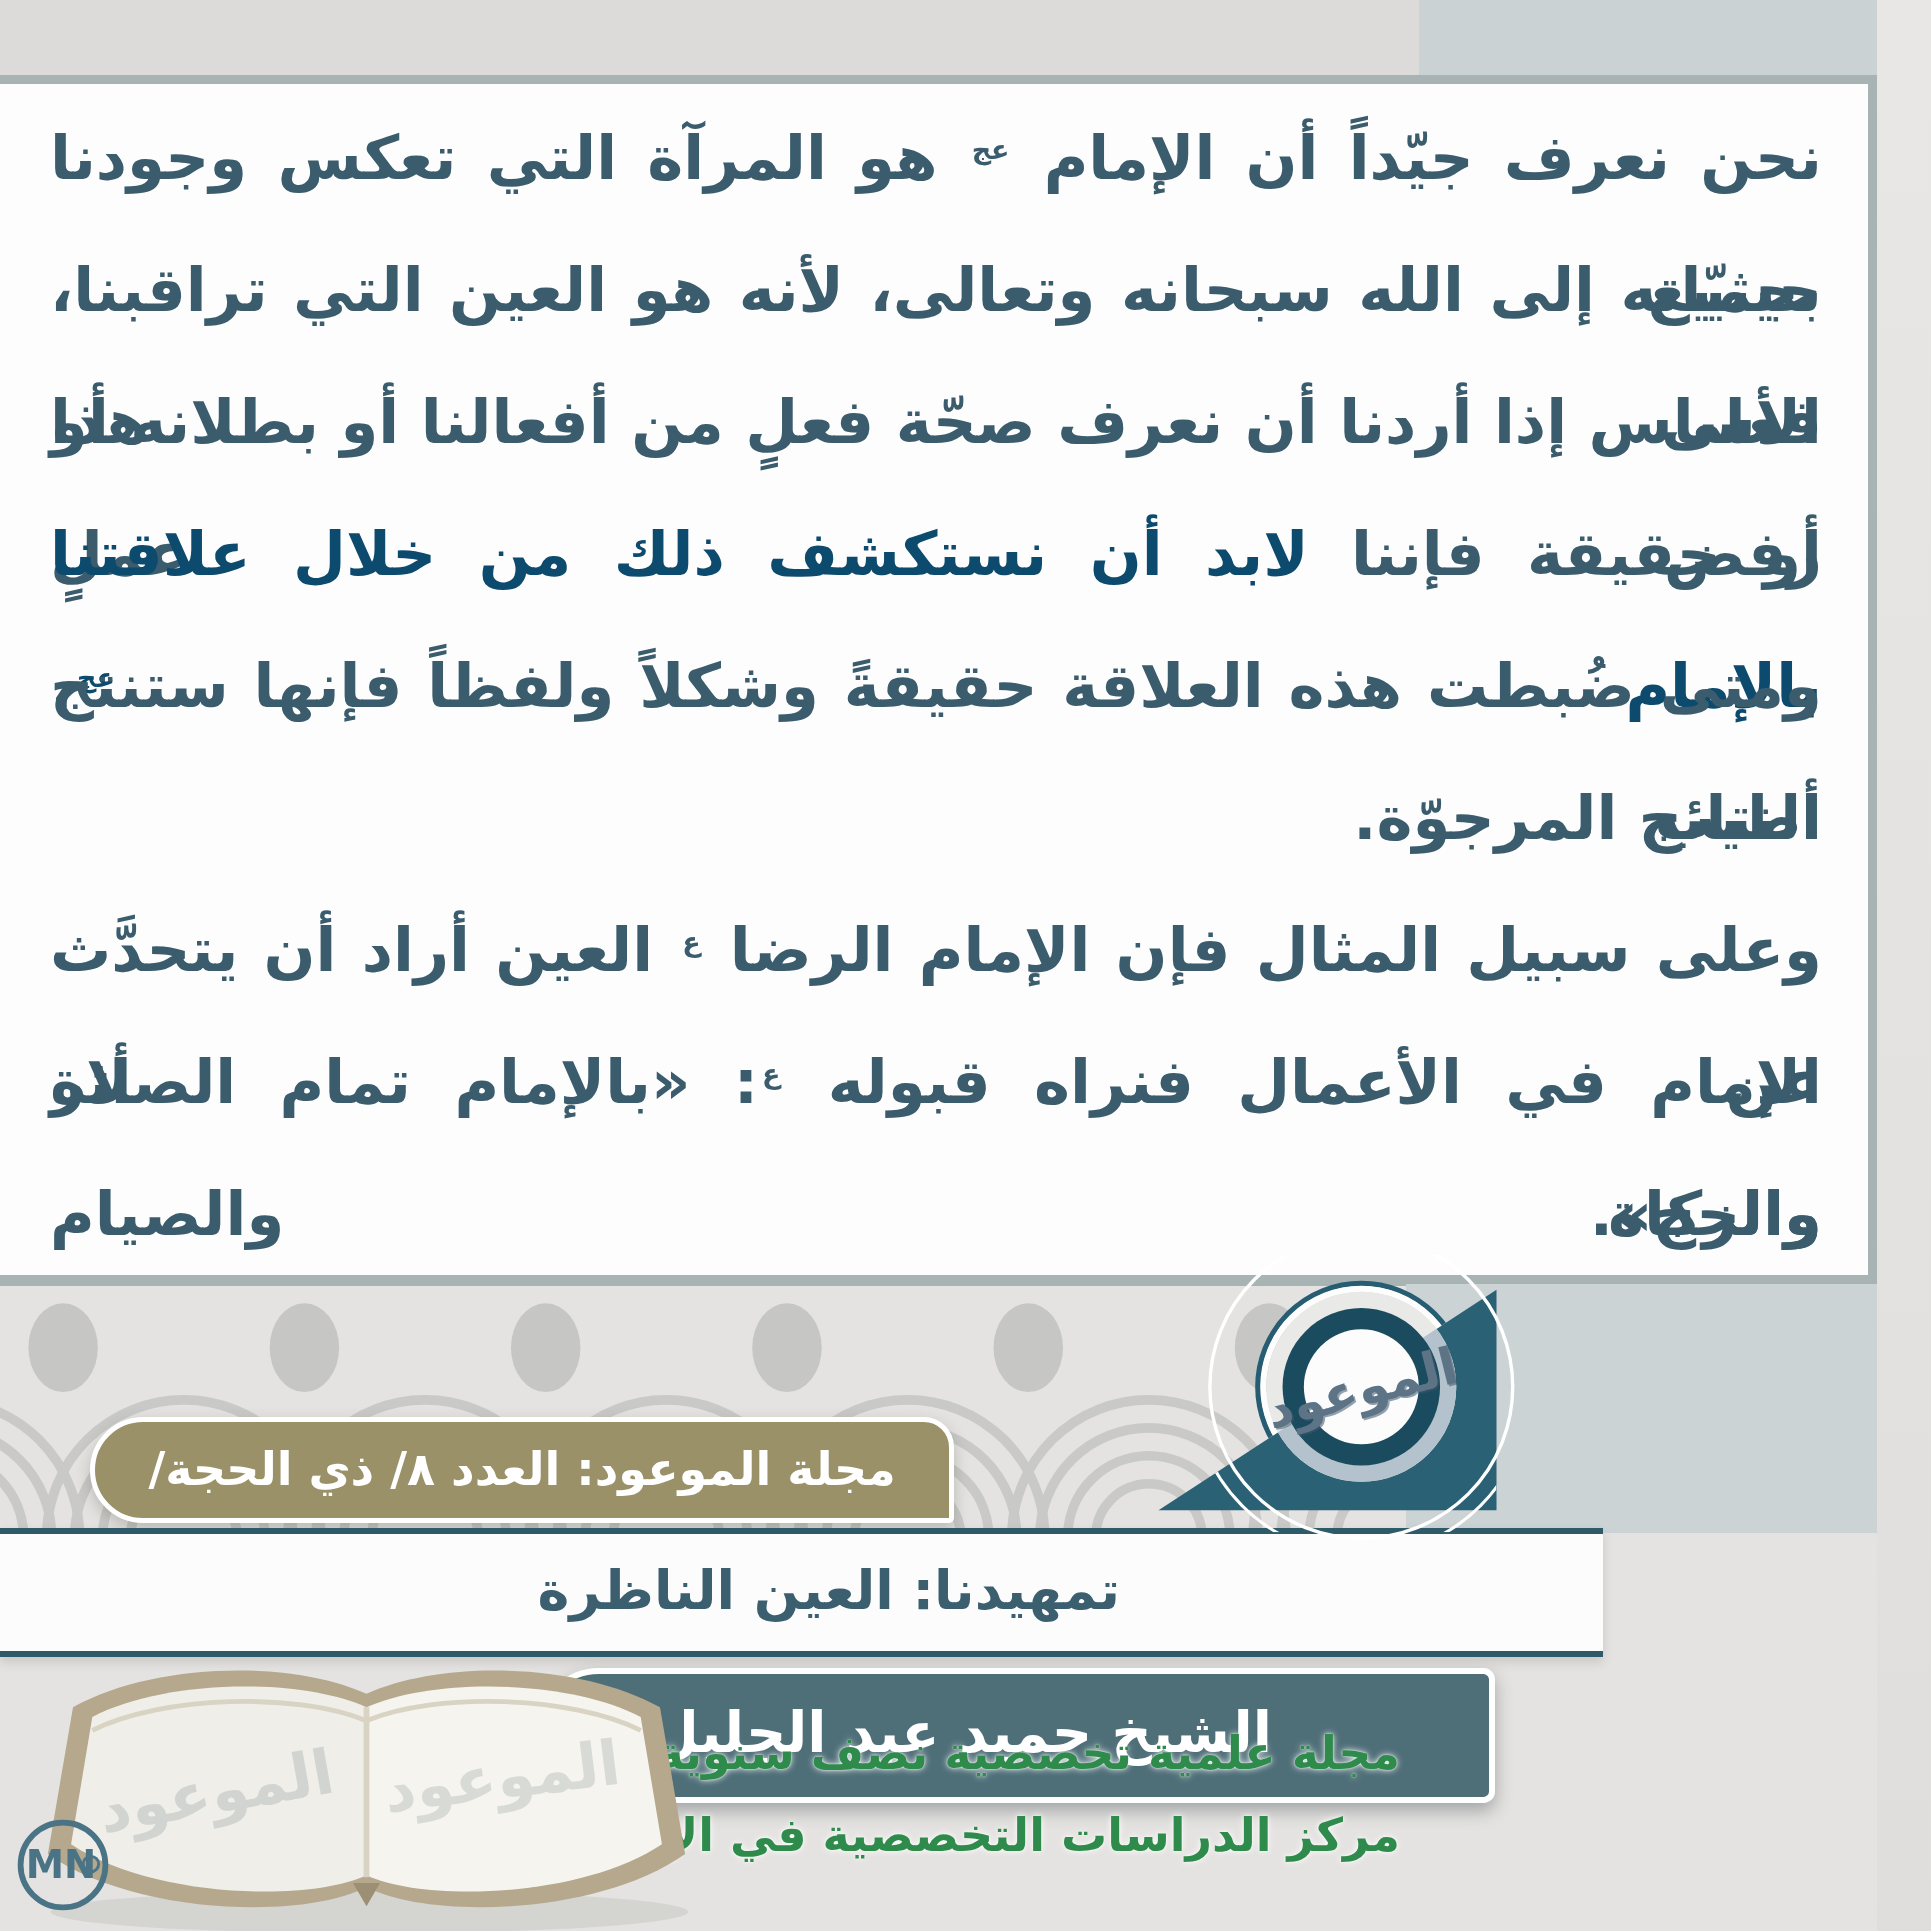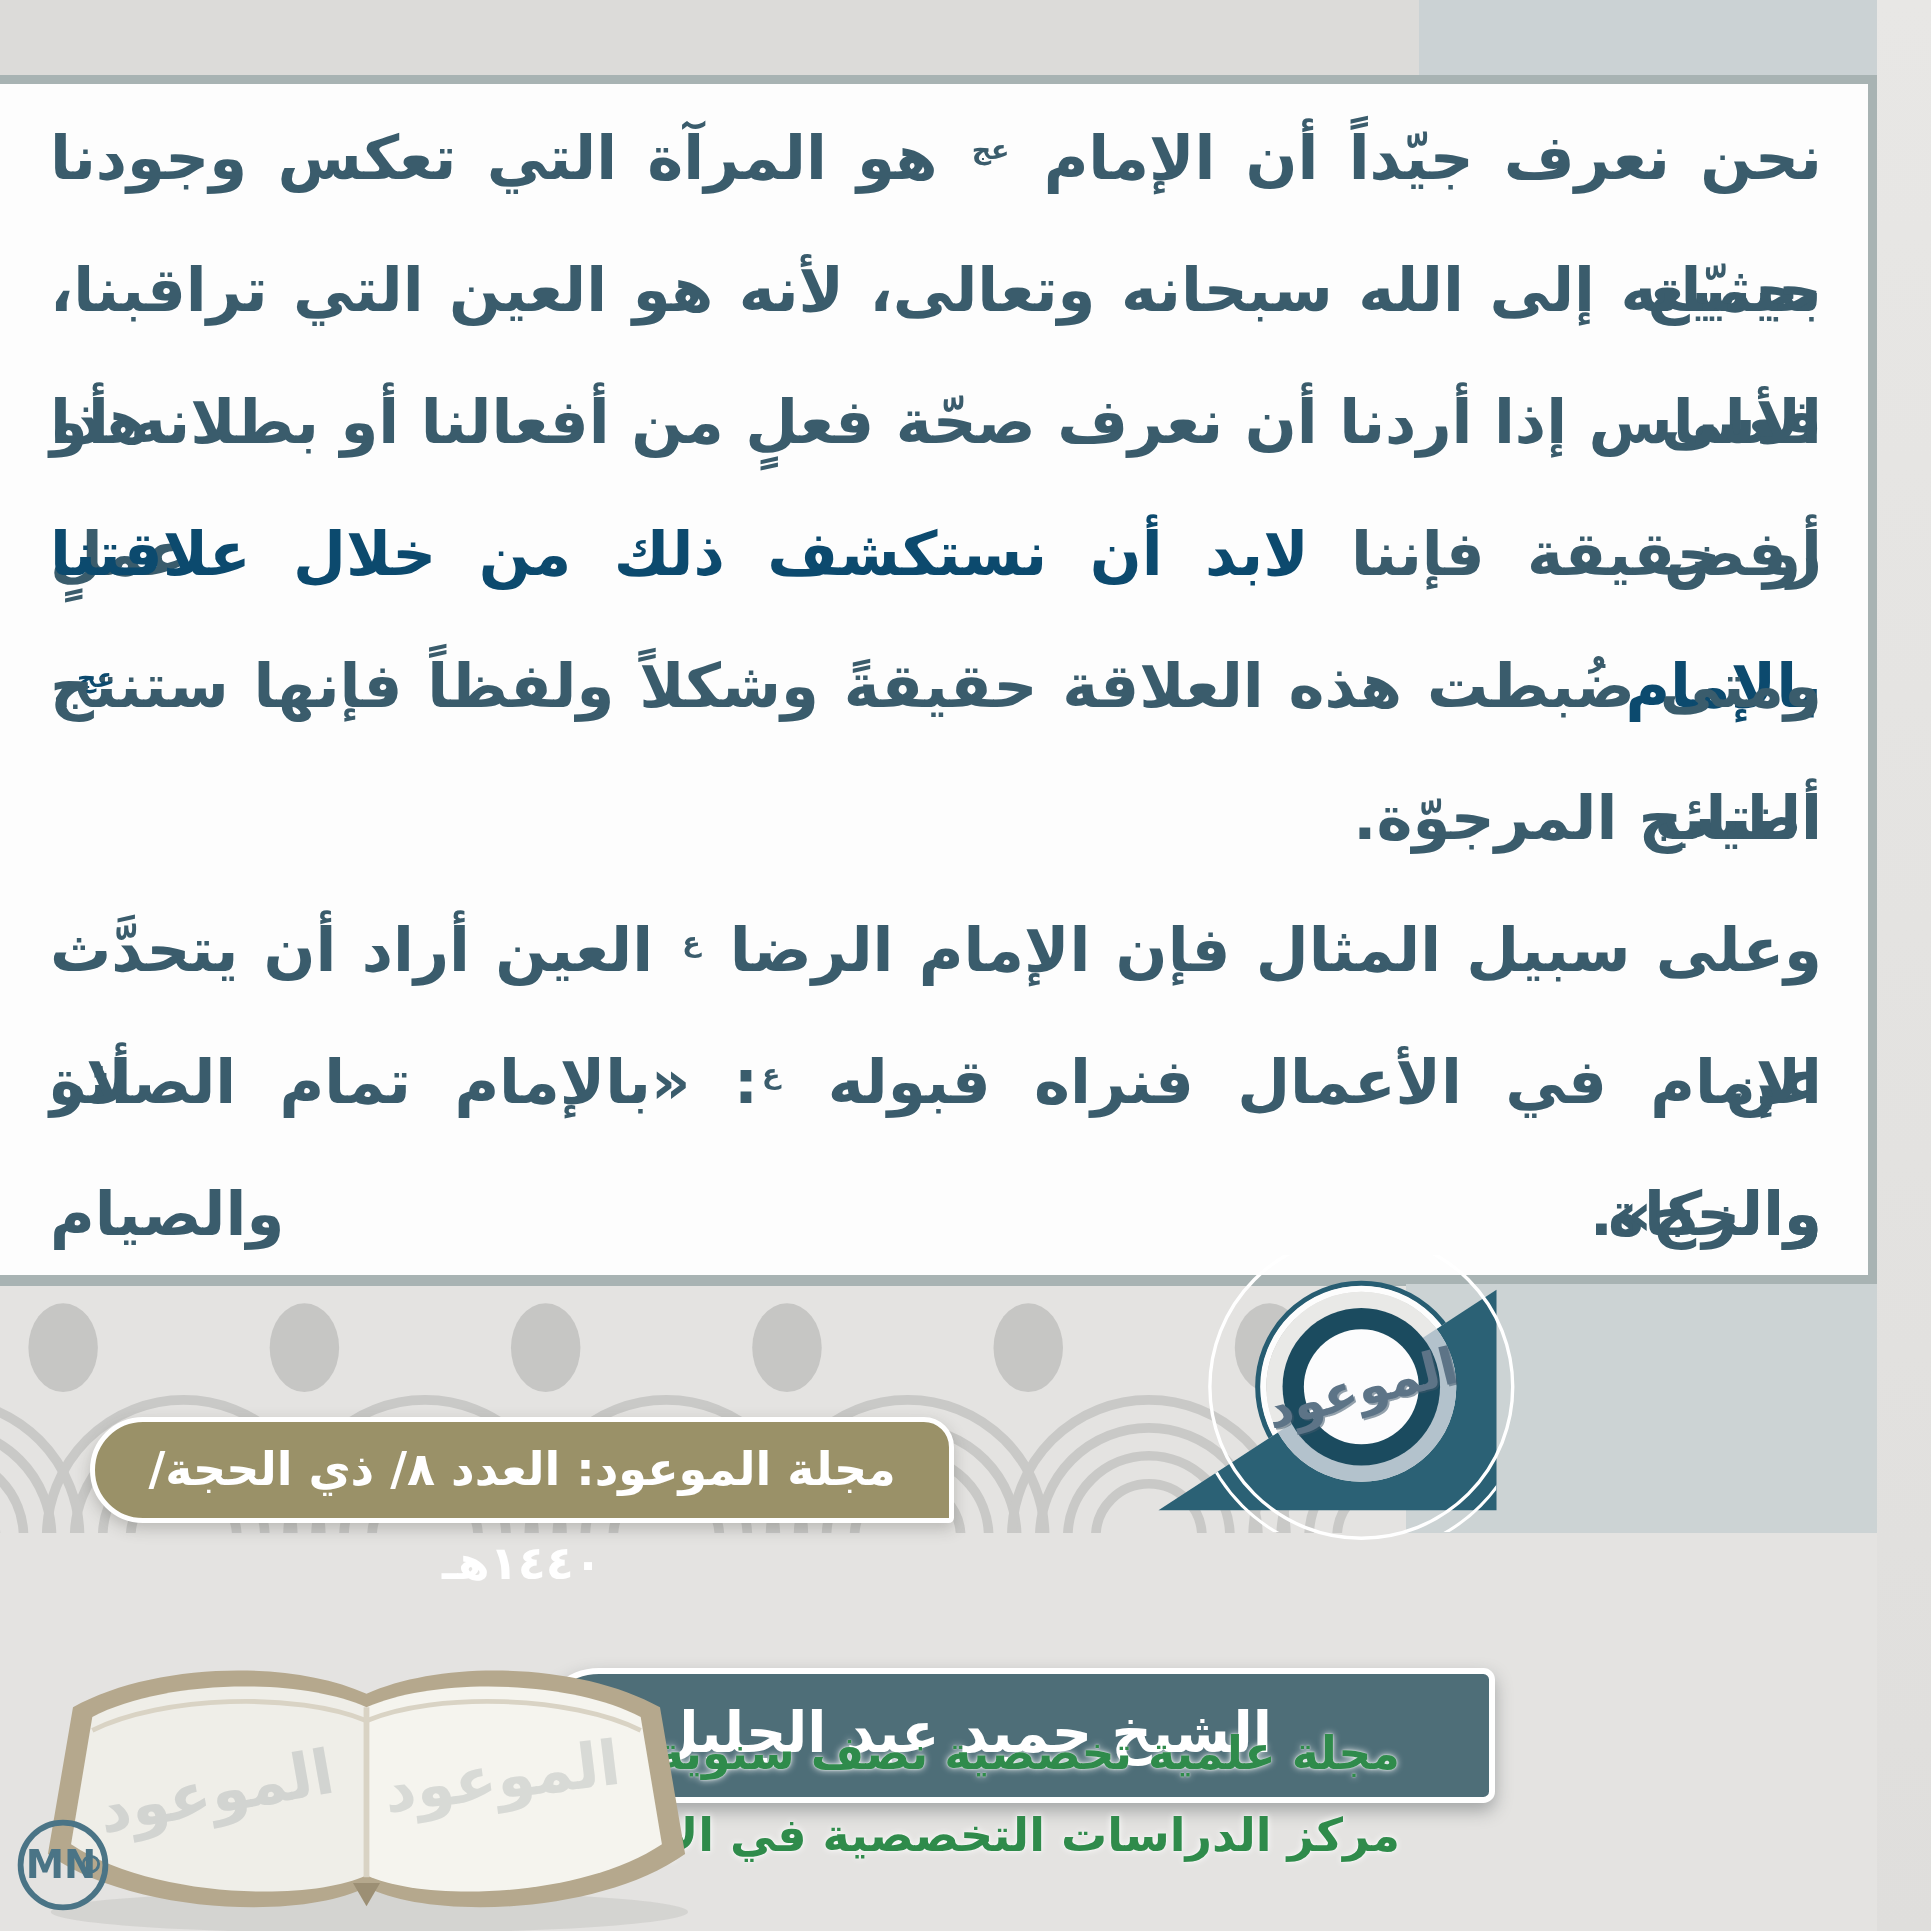--- a/index.html
+++ b/index.html
@@ -144,20 +144,23 @@
       <ellipse cx="1065" cy="66" rx="36" ry="46"></ellipse>
       <ellipse cx="1315" cy="66" rx="36" ry="46"></ellipse>
     </g>
   </svg>
   <div class="abs blue-block"></div>
 
   <div class="abs gold-banner">
     <span>مجلة الموعود: العدد ٨/ ذي الحجة/ ١٤٤٠هـ</span>
   </div>
 
+  <div class="abs white-band">
+    <div class="white-band-text">تمهيدنا: العين الناظرة</div>
+  </div>
 
   <div class="abs teal-banner">
     <span>الشيخ حميد عبد الجليل الوائلي</span>
   </div>
 
   <div class="abs green-lines">
     <div class="gl"><span>مجلة علمية تخصصية نصف سنوية تصدر عن</span></div>
     <div class="gl"><span>مركز الدراسات التخصصية في الإمام المهدي</span> <span class="hon">عج</span></div>
   </div>
 

